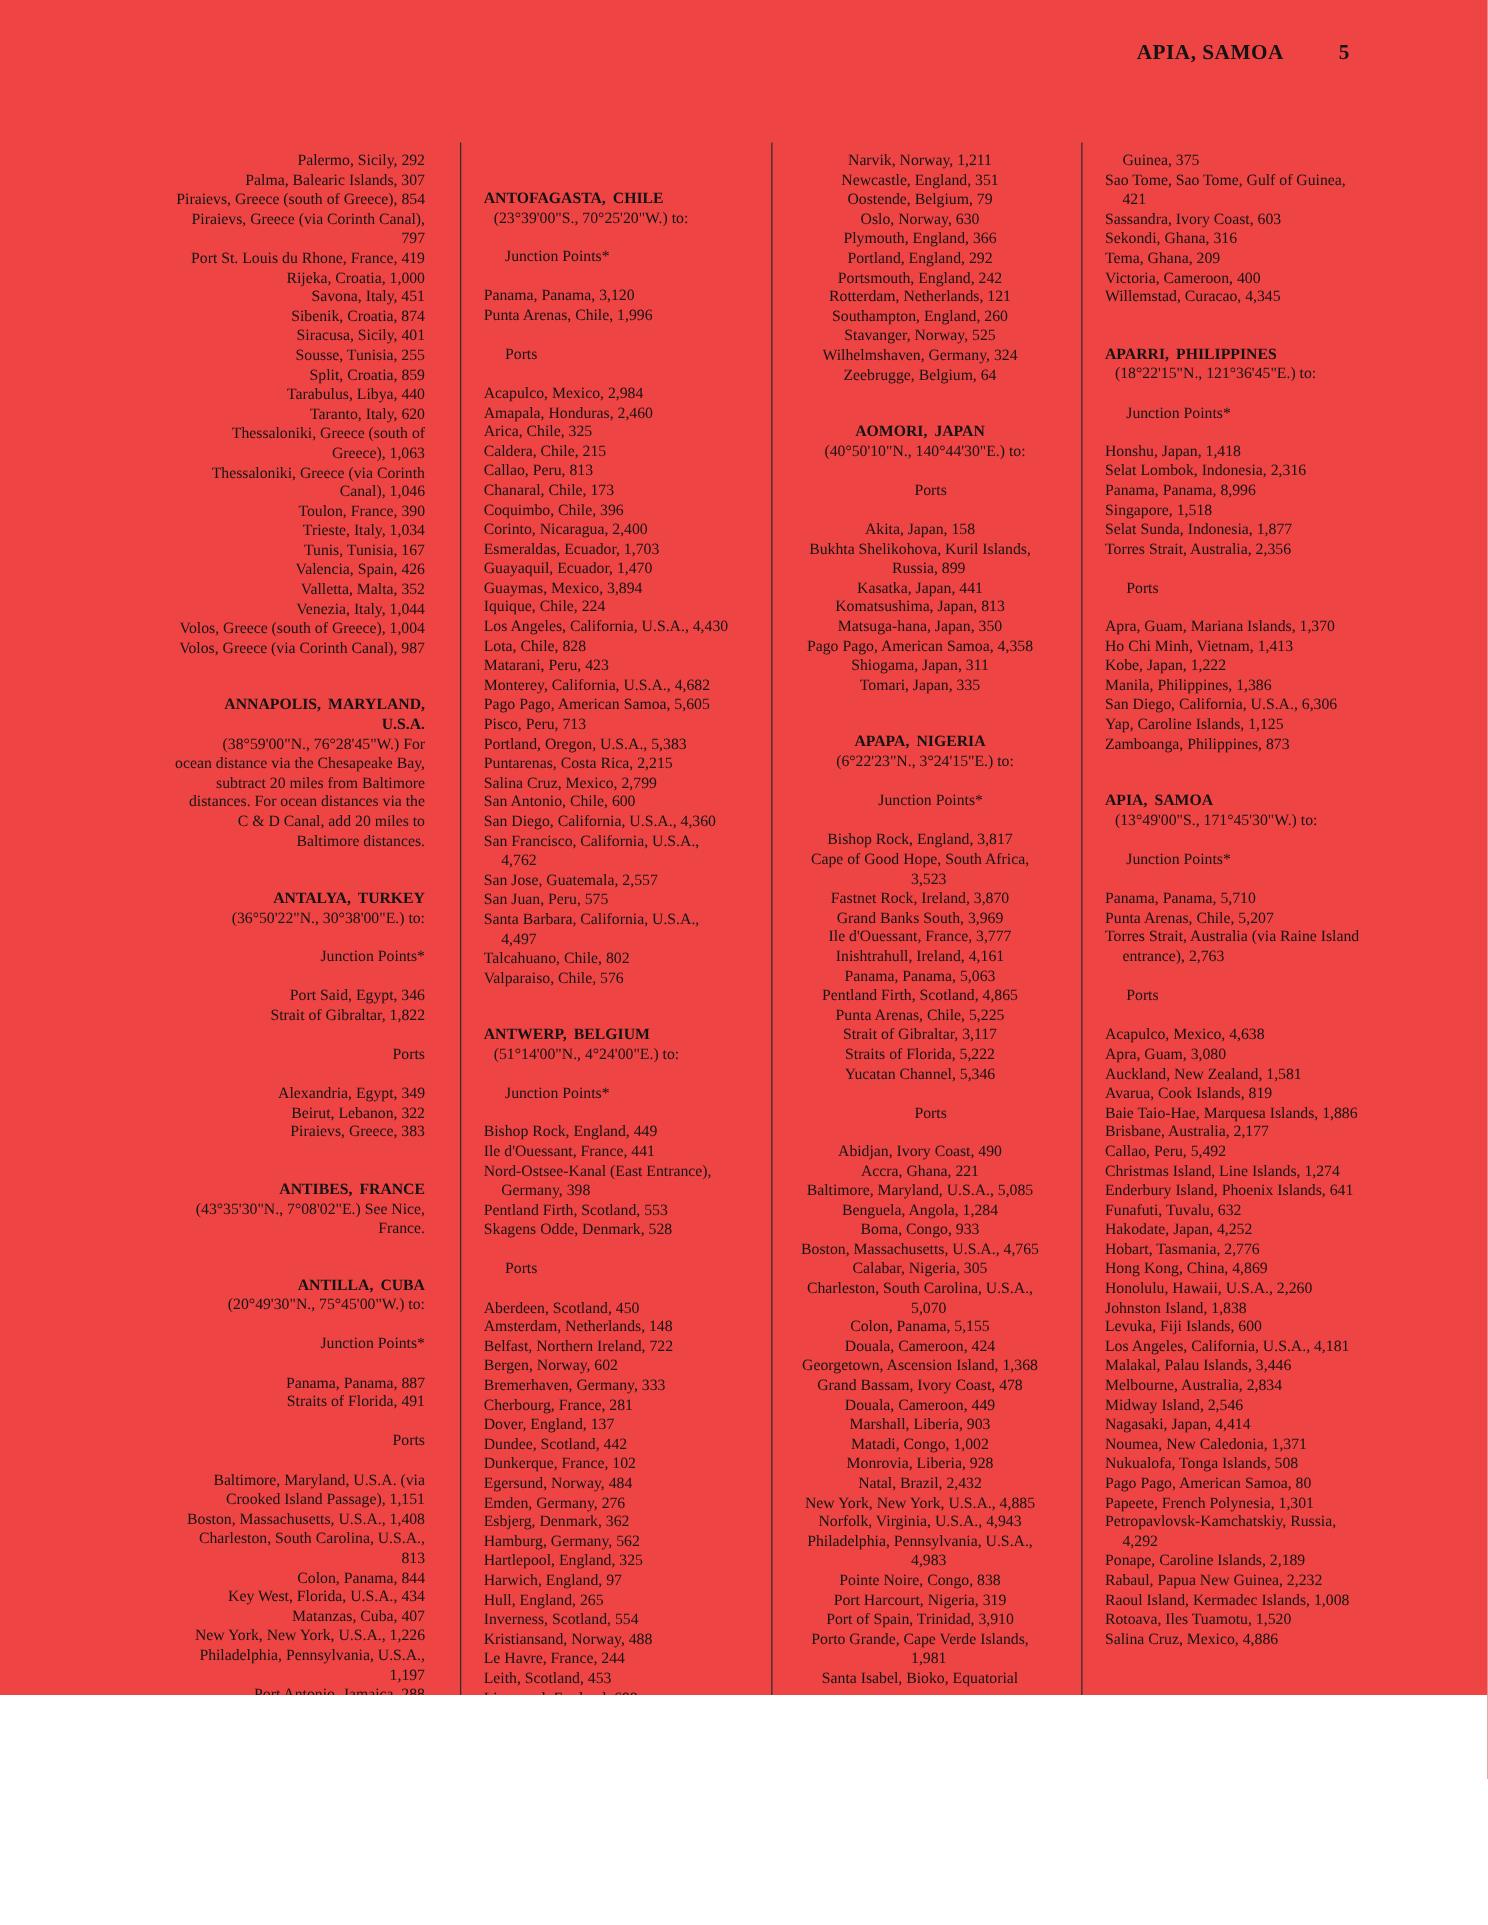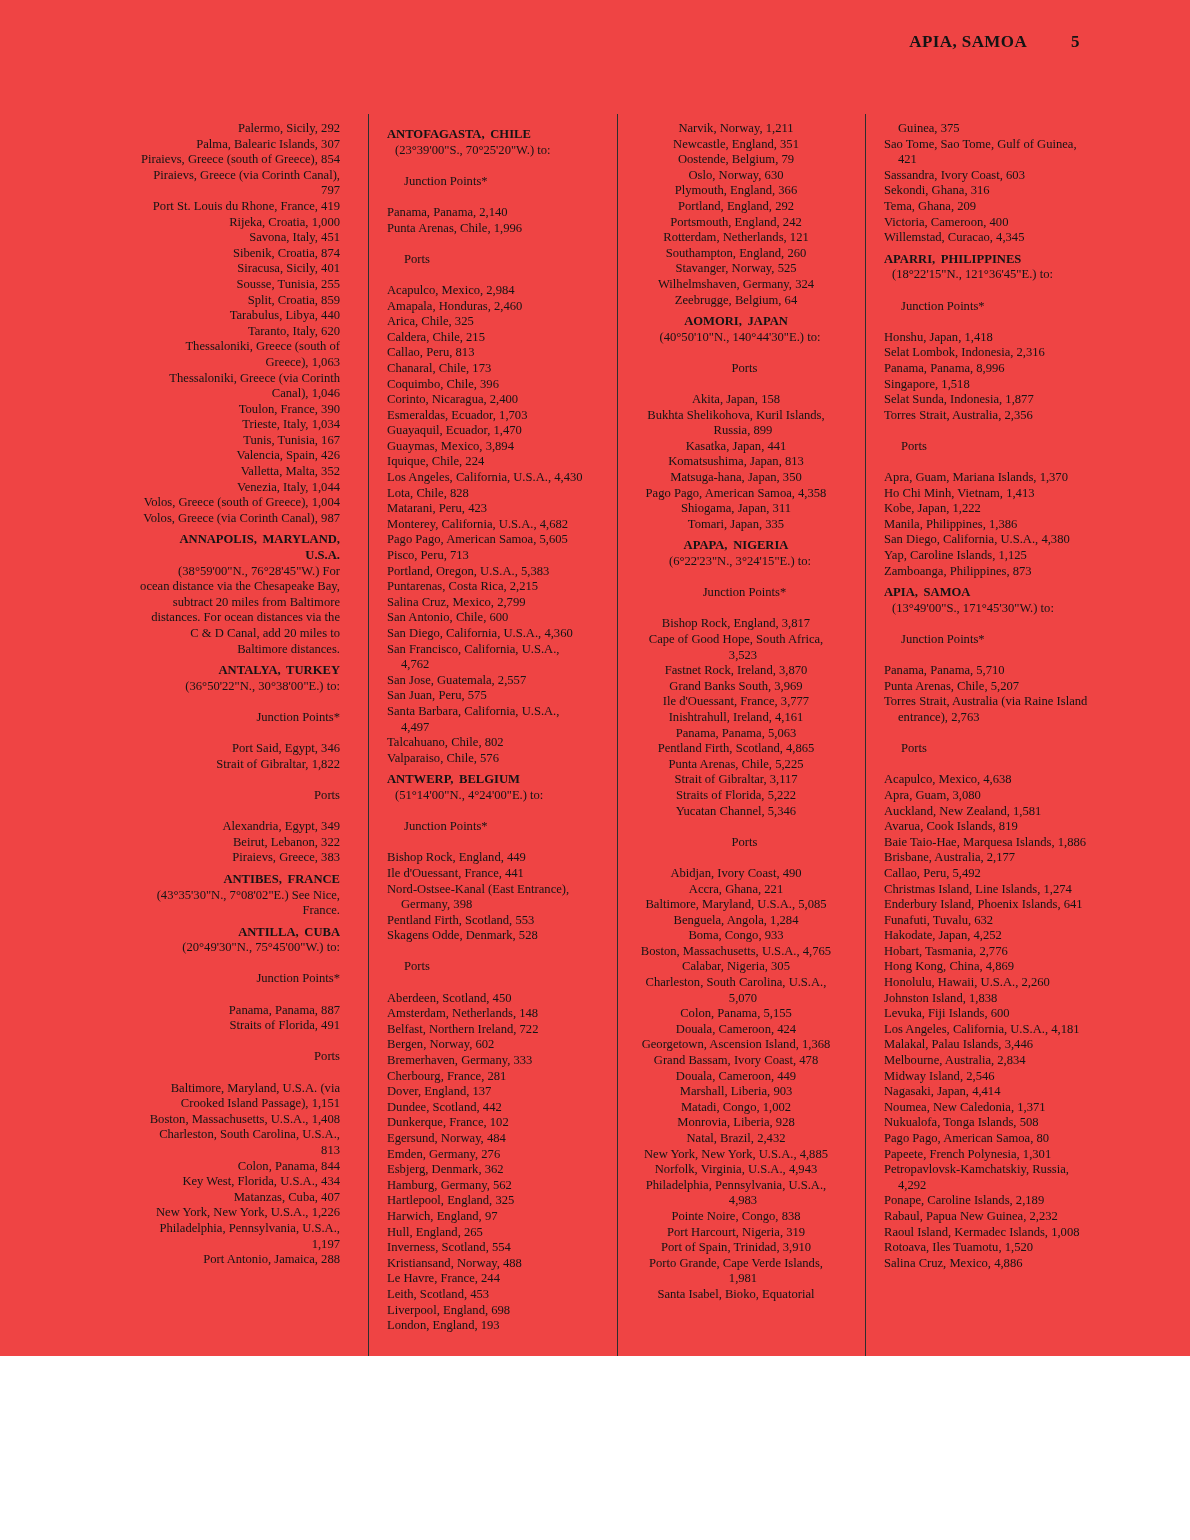--- a/index.html
+++ b/index.html
@@ -52,21 +52,21 @@
   .rule-3 { left: 865px; }
   .entry {
     padding-left: 14px;
     text-indent: -14px;
   }
   .entry-cont {
     padding-left: 14px;
   }
   .entry-heading {
     font-weight: bold;
-    margin-top: 6px;
+    margin-top: 30px;
     word-spacing: 2.5px;
   }
   .coords {
     padding-left: 19px;
     text-indent: -11px;
   }
   .subheading {
     font-weight: normal;
     margin: 15.6px 0 15.6px 0;
     padding-left: 17px;
@@ -143,21 +143,21 @@
         <div class="entry">Key West, Florida, U.S.A., 434</div>
         <div class="entry">Matanzas, Cuba, 407</div>
         <div class="entry">New York, New York, U.S.A., 1,226</div>
         <div class="entry">Philadelphia, Pennsylvania, U.S.A., 1,197</div>
         <div class="entry">Port Antonio, Jamaica, 288</div>
       </div>
       <div class="column col-2">
         <div class="entry-heading">ANTOFAGASTA, CHILE</div>
         <div class="coords">(23°39'00"S., 70°25'20"W.) to:</div>
         <div class="subheading">Junction Points*</div>
-        <div class="entry">Panama, Panama, 2,140</div>
+        <div class="entry">Panama, Panama, 3,120</div>
         <div class="entry">Punta Arenas, Chile, 1,996</div>
         <div class="subheading">Ports</div>
         <div class="entry">Acapulco, Mexico, 2,984</div>
         <div class="entry">Amapala, Honduras, 2,460</div>
         <div class="entry">Arica, Chile, 325</div>
         <div class="entry">Caldera, Chile, 215</div>
         <div class="entry">Callao, Peru, 813</div>
         <div class="entry">Chanaral, Chile, 173</div>
         <div class="entry">Coquimbo, Chile, 396</div>
         <div class="entry">Corinto, Nicaragua, 2,400</div>
@@ -295,21 +295,21 @@
         <div class="entry">Selat Lombok, Indonesia, 2,316</div>
         <div class="entry">Panama, Panama, 8,996</div>
         <div class="entry">Singapore, 1,518</div>
         <div class="entry">Selat Sunda, Indonesia, 1,877</div>
         <div class="entry">Torres Strait, Australia, 2,356</div>
         <div class="subheading">Ports</div>
         <div class="entry">Apra, Guam, Mariana Islands, 1,370</div>
         <div class="entry">Ho Chi Minh, Vietnam, 1,413</div>
         <div class="entry">Kobe, Japan, 1,222</div>
         <div class="entry">Manila, Philippines, 1,386</div>
-        <div class="entry">San Diego, California, U.S.A., 4,380</div>
+        <div class="entry">San Diego, California, U.S.A., 6,306</div>
         <div class="entry">Yap, Caroline Islands, 1,125</div>
         <div class="entry">Zamboanga, Philippines, 873</div>
         <div class="entry-heading">APIA, SAMOA</div>
         <div class="coords">(13°49'00"S., 171°45'30"W.) to:</div>
         <div class="subheading">Junction Points*</div>
         <div class="entry">Panama, Panama, 5,710</div>
         <div class="entry">Punta Arenas, Chile, 5,207</div>
         <div class="entry">Torres Strait, Australia (via Raine Island entrance), 2,763</div>
         <div class="subheading">Ports</div>
         <div class="entry">Acapulco, Mexico, 4,638</div>

